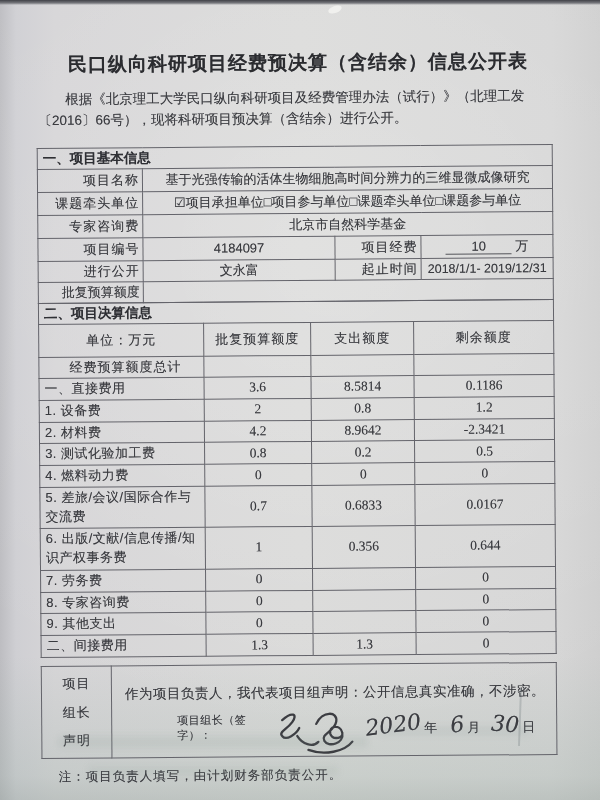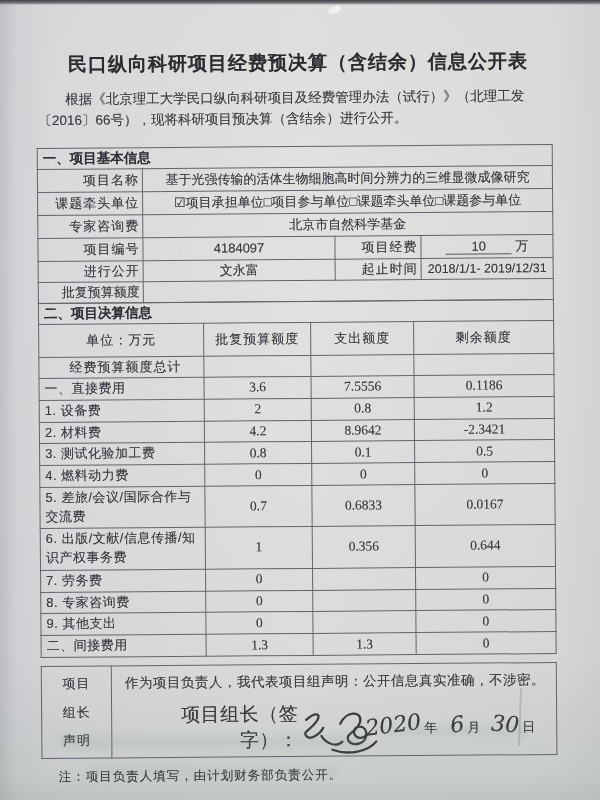--- a/index.html
+++ b/index.html
@@ -39,21 +39,21 @@
     text-align:center;padding:0 4px;line-height:15px;}
   .left-pad{text-align:left;padding-left:30px;letter-spacing:1px;}
   .item-lbl{text-align:left;padding-left:5px;letter-spacing:0.5px;line-height:1.45;}
   .colhdr{text-align:center;letter-spacing:1px;}
   .decl-table{margin-top:8px;}
   .decl-left{display:flex;flex-direction:column;justify-content:space-around;height:86px;
     align-items:center;font-size:13px;letter-spacing:1px;}
   .decl-right{padding:6px 8px 2px 10px;}
   .decl-statement{font-size:13.5px;letter-spacing:0.5px;}
   .sign-row{display:flex;align-items:center;margin-top:10px;}
-  .sign-label{margin-left:52px;font-size:19px;letter-spacing:0.5px;text-align:right;}
+  .sign-label{margin-left:52px;font-size:11px;letter-spacing:0.5px;}
   .sig-wrap{position:relative;width:100px;height:54px;margin:-8px 0 -20px -2px;}
   .date-group{margin-left:auto;padding-right:10px;display:flex;align-items:baseline;gap:3px;}
   .hand{font-family:"DejaVu Serif","Liberation Serif",serif;font-style:italic;
     font-size:22px;color:#3a3b40;display:inline-block;transform:rotate(-7deg);line-height:1;}
   .hand-day{transform:rotate(4deg);}
   .date-unit{font-size:13px;}
   .note{margin:10px 0 0 55px;font-size:12.5px;letter-spacing:1px;color:#3a3b40;}
   .bleed{position:absolute;filter:blur(3px);border-radius:4px;pointer-events:none;}
   .bleed-a{left:58px;top:736px;width:310px;height:12px;background:rgba(125,148,140,0.13);}
   .bleed-b{left:88px;top:766px;width:250px;height:10px;background:rgba(125,148,140,0.10);}
@@ -141,39 +141,39 @@
       </tr>
       <tr style="height:21px">
         <td class="left-pad">经费预算额度总计</td>
         <td class="num"></td>
         <td class="num"></td>
         <td class="num"></td>
       </tr>
       <tr style="height:20px">
         <td class="item-lbl">一、直接费用</td>
         <td class="num">3.6</td>
-        <td class="num">7.5556</td>
+        <td class="num">8.5814</td>
         <td class="num">0.1186</td>
       </tr>
       <tr style="height:20px">
         <td class="item-lbl">1. 设备费</td>
         <td class="num">2</td>
         <td class="num">0.8</td>
         <td class="num">1.2</td>
       </tr>
       <tr style="height:20px">
         <td class="item-lbl">2. 材料费</td>
         <td class="num">4.2</td>
         <td class="num">8.9642</td>
         <td class="num">-2.3421</td>
       </tr>
       <tr style="height:20px">
         <td class="item-lbl">3. 测试化验加工费</td>
         <td class="num">0.8</td>
-        <td class="num">0.1</td>
+        <td class="num">0.2</td>
         <td class="num">0.5</td>
       </tr>
       <tr style="height:20px">
         <td class="item-lbl">4. 燃料动力费</td>
         <td class="num">0</td>
         <td class="num">0</td>
         <td class="num">0</td>
       </tr>
       <tr style="height:31px">
         <td class="item-lbl">5. 差旅/会议/国际合作与交流费</td>

